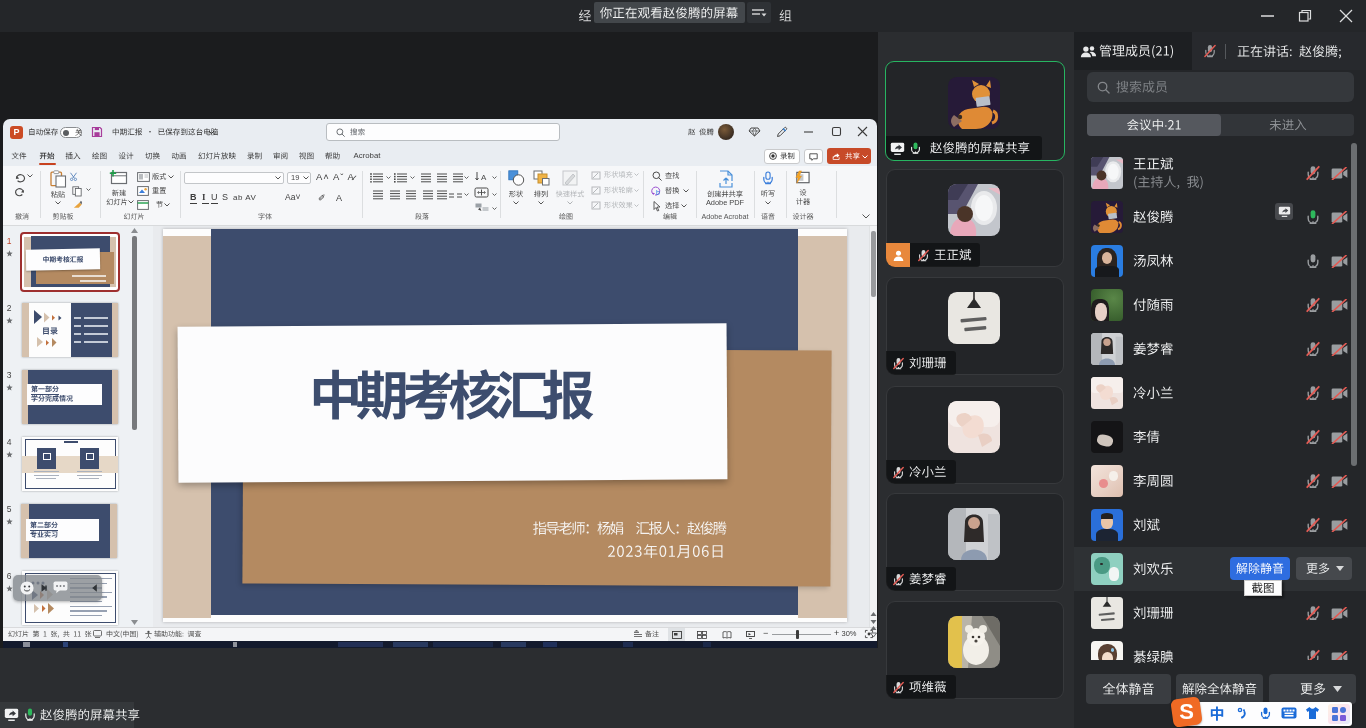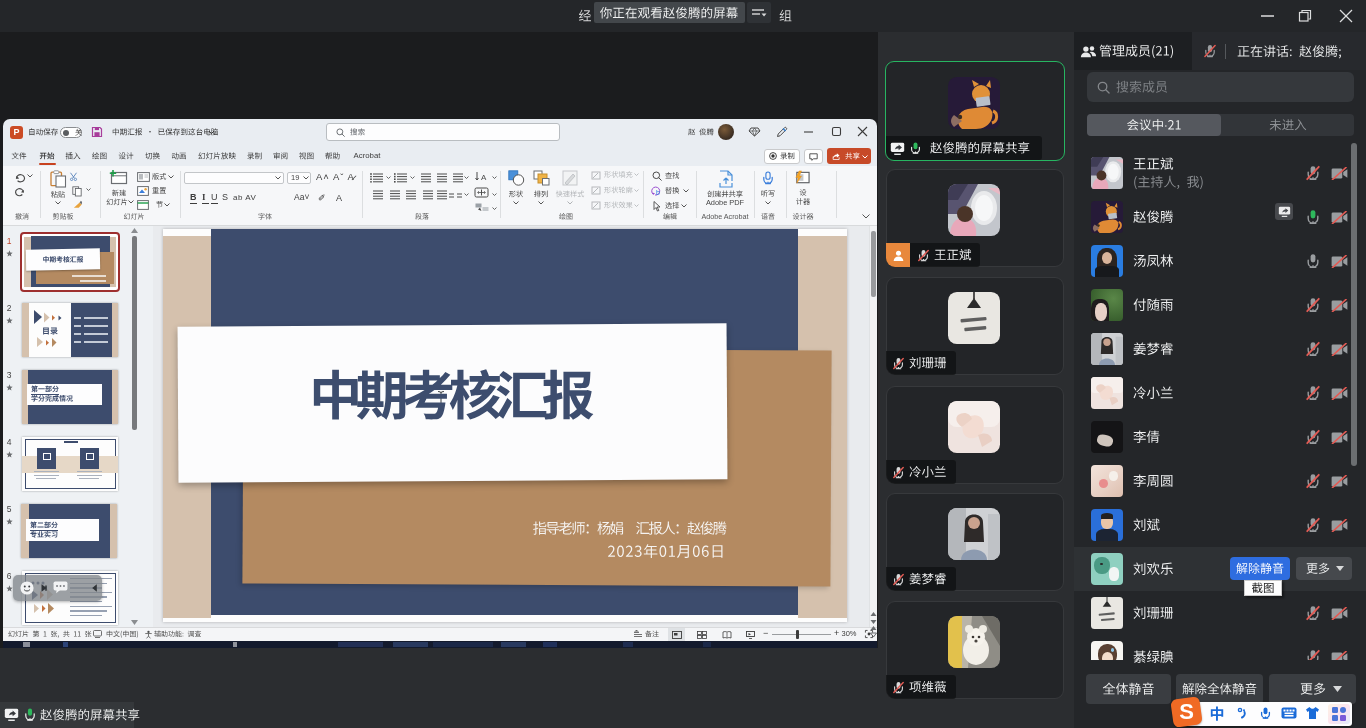--- a/index.html
+++ b/index.html
@@ -415,21 +415,21 @@
 <div class="" style="left:184px;top:172px;width:100px;height:12px;background:#fdfdfe;border:1px solid #c3c6c9;border-radius:2px;"></div>
 <svg style="position:absolute;left:275px;top:176px" width="6" height="4">
     <path d="M.5.5 3 3 5.5.5" fill="none" stroke="#555" stroke-width="1"></path>
   </svg>
 <div class="" style="left:287px;top:172px;width:24px;height:12px;background:#fdfdfe;border:1px solid #c3c6c9;border-radius:2px;"></div>
 <div style="position:absolute;left:291px;top:174.25px;font:400 7.5px 'Liberation Sans',sans-serif;color:#444;letter-spacing:0px;line-height:1;white-space:pre">19</div>
 <svg style="position:absolute;left:303px;top:176px" width="6" height="4">
     <path d="M.5.5 3 3 5.5.5" fill="none" stroke="#555" stroke-width="1"></path>
   </svg>
 <div style="position:absolute;left:316px;top:172.25px;font:400 9.5px 'Liberation Sans',sans-serif;color:#3d3d3d;letter-spacing:1px;line-height:1;white-space:pre">A˄ Aˇ A̷</div>
-<div style="position:absolute;left:294px;top:193.25px;font:400 8.5px 'Liberation Sans',sans-serif;color:#3d3d3d;letter-spacing:0px;line-height:1;white-space:pre">Aa˅</div>
+<div style="position:absolute;left:285px;top:193.25px;font:400 8.5px 'Liberation Sans',sans-serif;color:#3d3d3d;letter-spacing:0px;line-height:1;white-space:pre">Aa˅</div>
 <div style="position:absolute;left:295px;top:177.95px;font:400 0.1px 'Liberation Sans',sans-serif;color:#000;letter-spacing:0px;line-height:1;white-space:pre"> </div>
 <div style="position:absolute;left:318px;top:193.5px;font:400 9px 'Liberation Sans',sans-serif;color:#3d3d3d;letter-spacing:2px;line-height:1;white-space:pre">✐  A</div>
 <div style="position:absolute;left:190px;top:193px;font:700 9px 'Liberation Sans',sans-serif;color:#3d3d3d;letter-spacing:0px;line-height:1;white-space:pre">B</div>
 <div style="position:absolute;left:202px;top:193px;font:700 9px 'Liberation Serif',serif;color:#3d3d3d;letter-spacing:0px;line-height:1;white-space:pre">I</div>
 <div style="position:absolute;left:211px;top:193px;font:400 9px 'Liberation Sans',sans-serif;color:#3d3d3d;letter-spacing:0px;line-height:1;white-space:pre">U</div>
 <div style="position:absolute;left:222px;top:193px;font:400 9px 'Liberation Sans',sans-serif;color:#3d3d3d;letter-spacing:0px;line-height:1;white-space:pre">S</div>
 <div style="position:absolute;left:233px;top:193.5px;font:400 8px 'Liberation Sans',sans-serif;color:#3d3d3d;letter-spacing:0.5px;line-height:1;white-space:pre">ab AV</div>
 <div class="" style="left:190px;top:202.5px;width:7px;height:0.9px;background:#3d3d3d;"></div>
 <div class="" style="left:202px;top:202.5px;width:7px;height:0.9px;background:#3d3d3d;"></div>
 <div class="" style="left:211px;top:202.5px;width:7px;height:0.9px;background:#3d3d3d;"></div>

